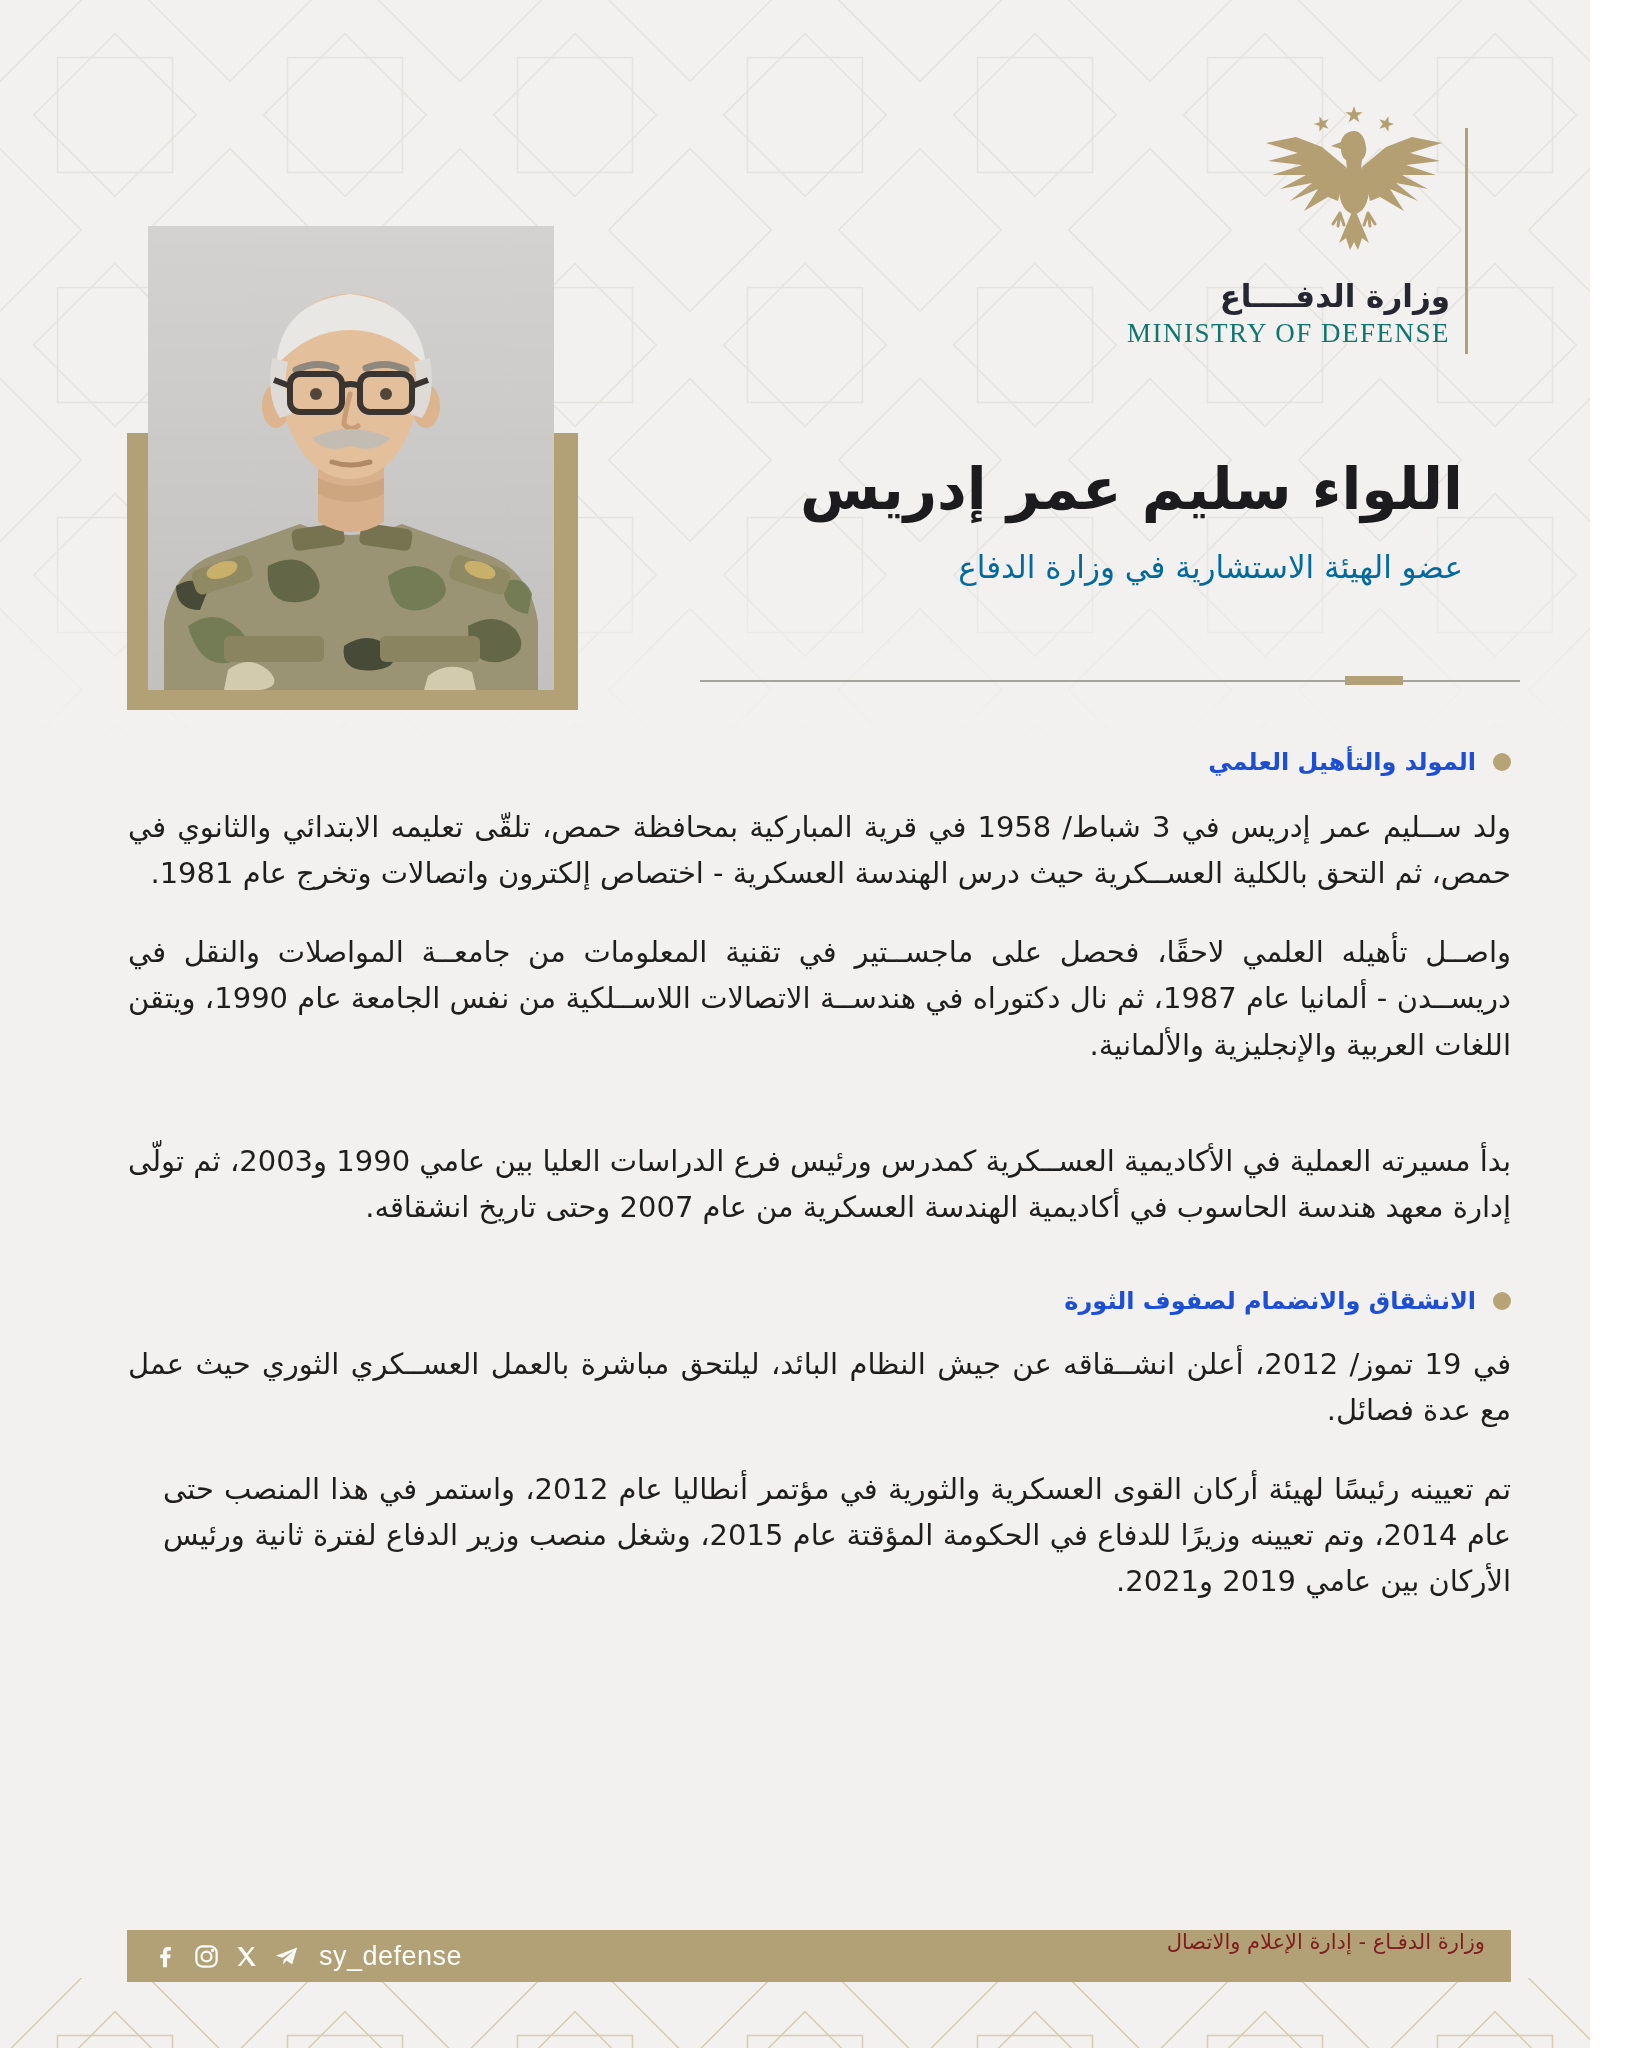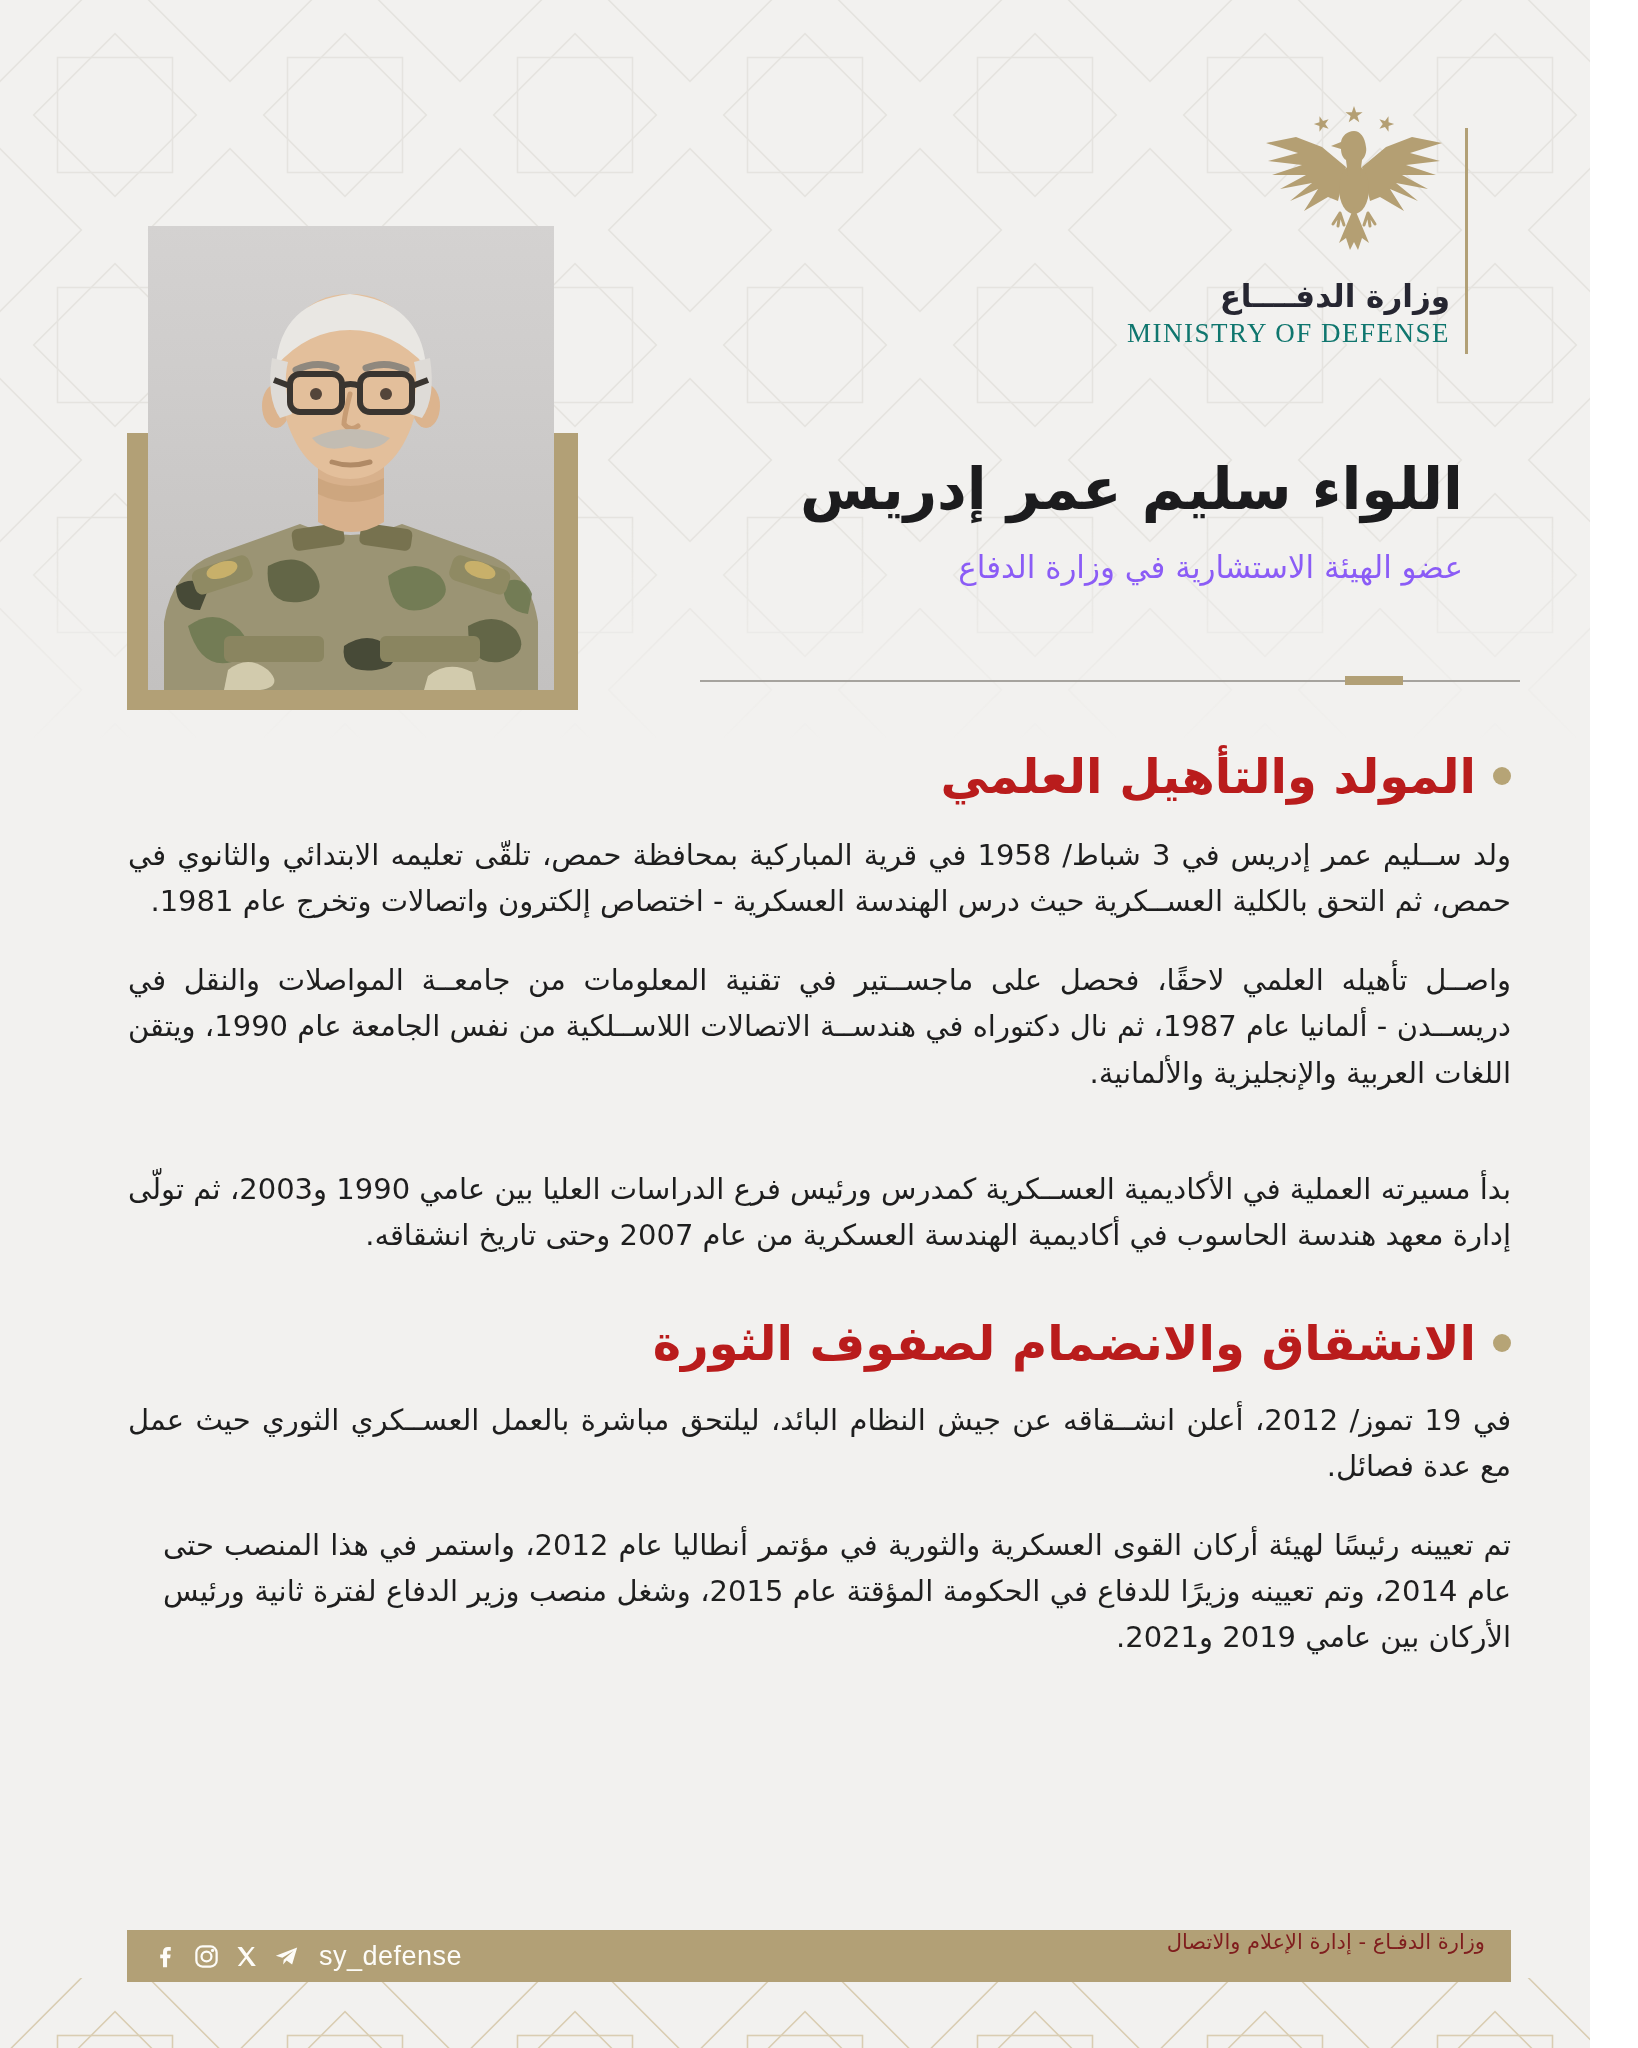--- a/index.html
+++ b/index.html
@@ -20,30 +20,30 @@
               font-family:"Liberation Serif", serif; font-size:27px; letter-spacing:1.5px; color:#0f766e; }
 
   
   .portrait-backdrop { position:absolute; left:127px; top:433px; width:451px; height:277px; background:#b2a076; }
   .portrait { position:absolute; left:148px; top:226px; width:406px; height:464px; overflow:hidden; }
   .portrait svg { display:block; width:100%; height:100%; }
 
   
   .profile { position:absolute; top:456px; right:127px; width:900px; text-align:right; direction:rtl; }
   .profile-name { font-size:58px; font-weight:bold; color:#1c1c1e; line-height:1.15; }
-  .profile-role { margin-top:26px; font-size:31px; color:#8b5cf6; }
+  .profile-role { margin-top:26px; font-size:31px; color:#0369a1; }
 
   .title-divider { position:absolute; top:680px; left:700px; width:820px; height:2px; background:#a6a39e; }
   .title-divider .chip { position:absolute; top:-4px; left:645px; width:58px; height:9px; background:#b2a076; }
 
   
   .content { position:absolute; left:128px; top:748px; width:1383px; direction:rtl; }
   .sec-head { display:flex; align-items:center; gap:17px; }
   .sec-bullet { width:18px; height:18px; border-radius:50%; background:#b6a476; flex:0 0 auto; }
-  .sec-title { font-size:48px; font-weight:bold; color:#b91c1c; }
+  .sec-title { font-size:24px; font-weight:bold; color:#1d4ed8; }
   .para { font-size:29px; line-height:1.6; color:#1e1e1e; text-align:justify; }
   .s1 .sec-head { margin-bottom:28px; }
   .s1 .p2 { margin-top:32px; }
   .s2 { margin-top:70px; }
   .s2 .sec-head { margin-bottom:26px; }
   .s3 { margin-top:56px; }
   .s3 .sec-head { margin-bottom:26px; }
   .s3 .p2 { margin-top:32px;margin-left:35px; }
 
   

